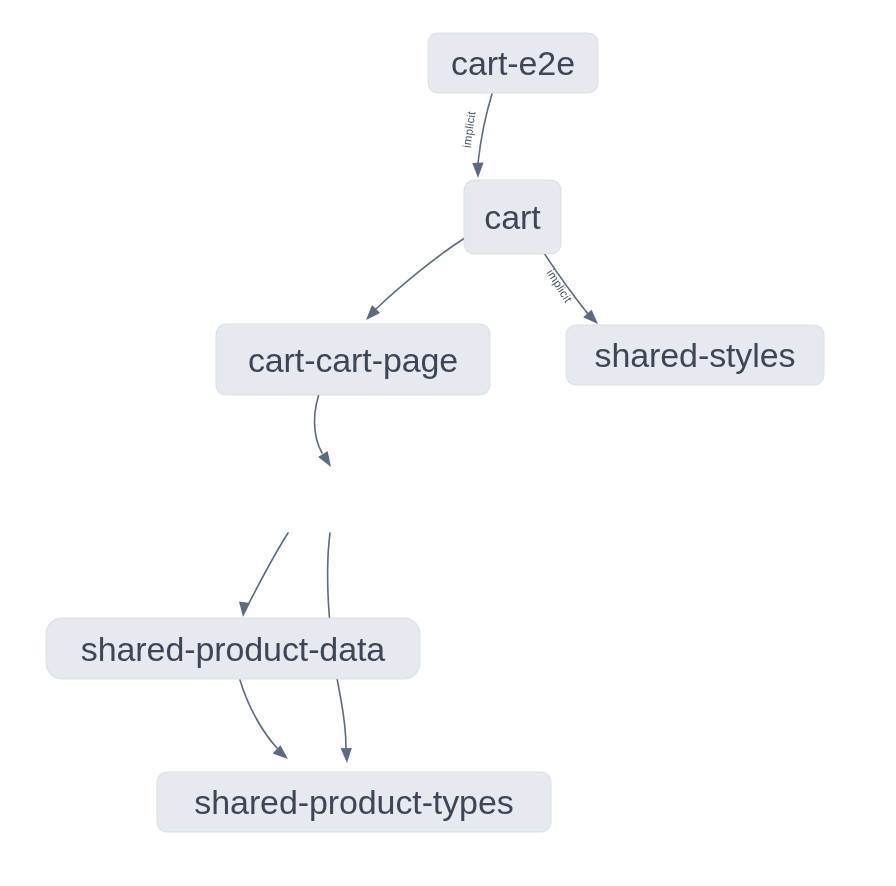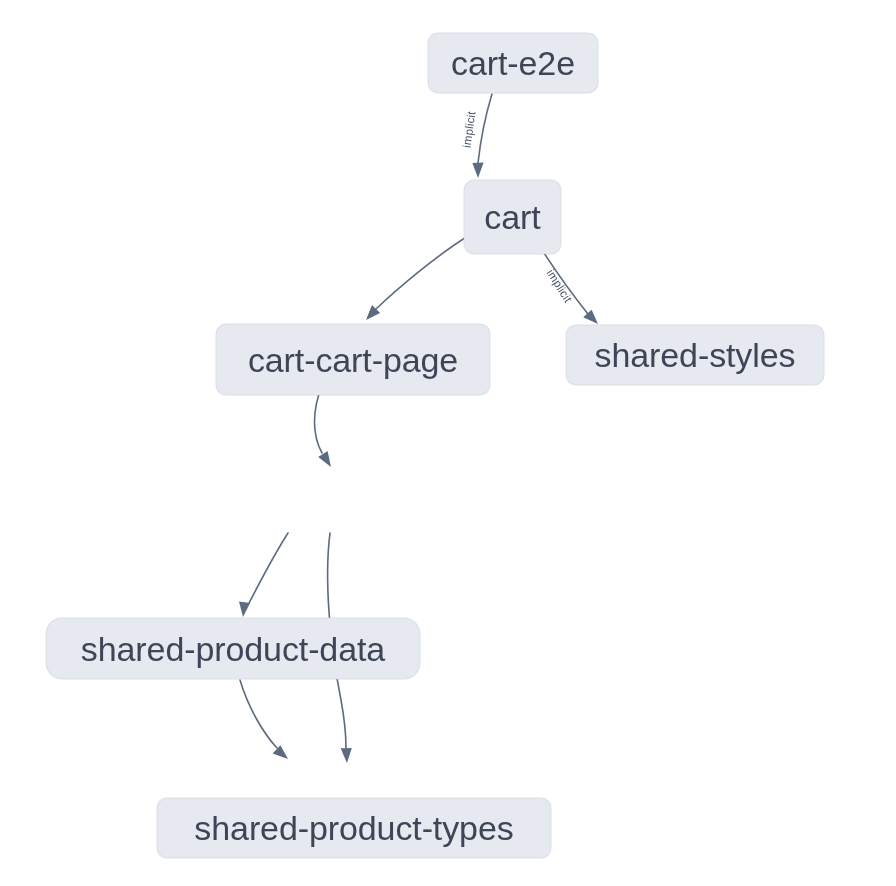--- a/index.html
+++ b/index.html
@@ -126,17 +126,17 @@
 
   <div class="node" style="left:543px; top:325px; width:258px; height:60px;margin-left:23px;">
     <span class="node-label">shared-styles</span>
   </div>
 
 
   <div class="node" style="left:46px; top:618px; width:374px; height:61px;border-radius:16px;">
     <span class="node-label">shared-product-data</span>
   </div>
 
-  <div class="node" style="left:157px; top:798px; width:394px; height:60px;justify-content:center;">
+  <div class="node" style="left:157px; top:772px; width:394px; height:60px;justify-content:center;">
     <span class="node-label">shared-product-types</span>
   </div>
 
 </div>
 
 </body></html>

